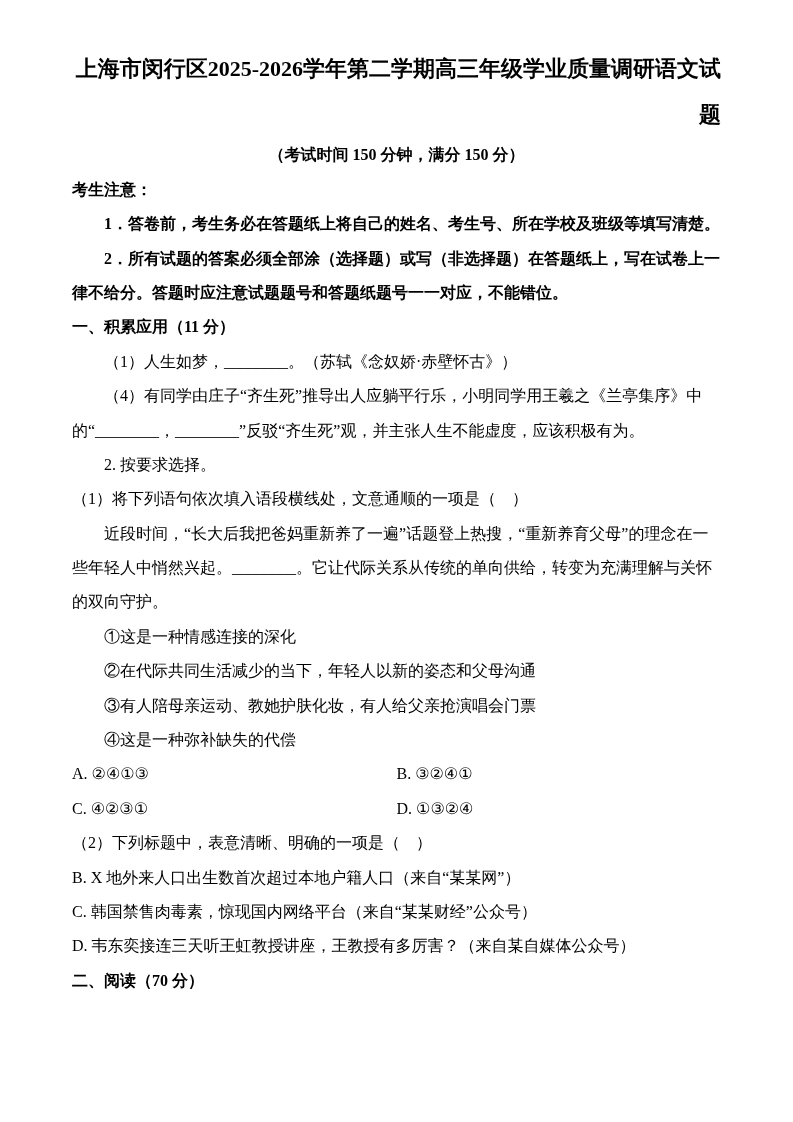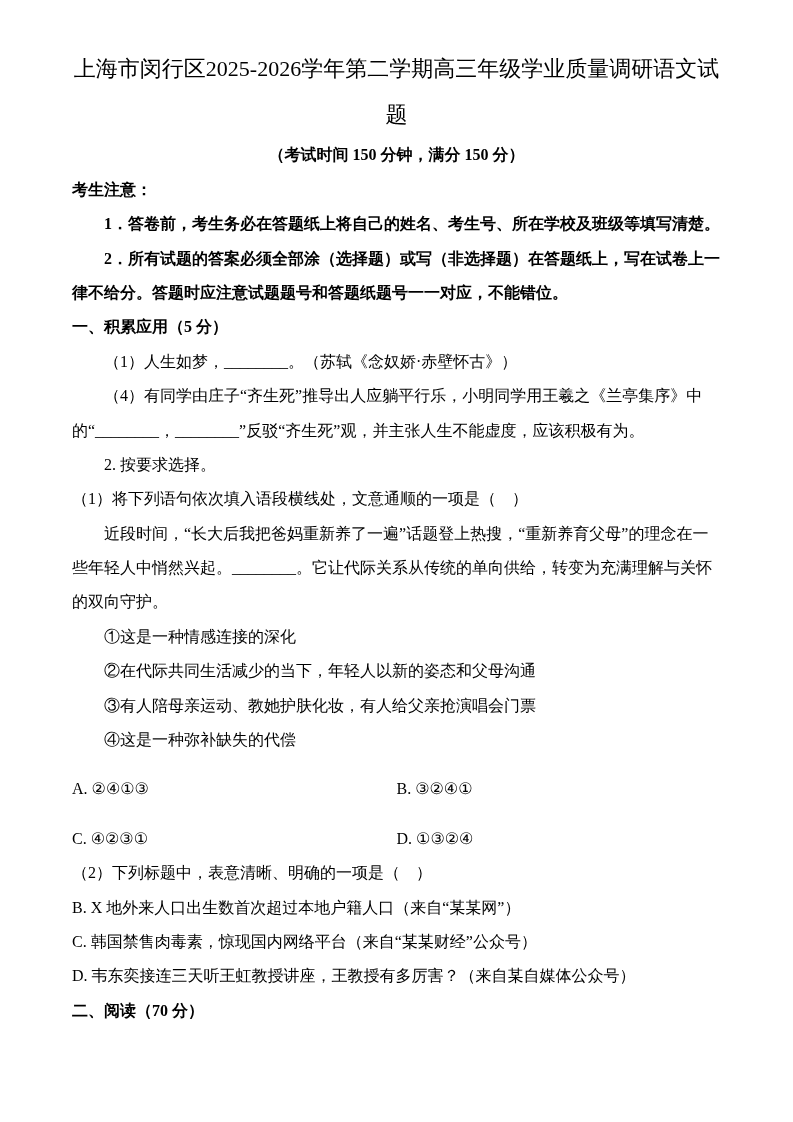--- a/index.html
+++ b/index.html
@@ -13,51 +13,51 @@
     box-sizing: border-box;
     margin: 0 auto;
     background: #ffffff;
     color: #000000;
     padding: 46px 72px 40px 72px;
     font-family: "Liberation Serif", "DejaVu Serif", serif;
     font-size: 16px;
     line-height: 2.15;
   }
   .title {
-    text-align: center;
-    font-weight: 400;
+    text-align: right;
+    font-weight: 700;
     font-size: 22px;
     line-height: 2.1;
   }
   .center-bold {
     text-align: center;
     font-weight: 700;
   }
   .b { font-weight: 700; }
   .indent { text-indent: 2em; }
   .kai { }
   p { margin: 0; }
   .opts-row { display: flex; }
-  .opts-row .opt { width: 50%; margin-top: 15px; }
+  .opts-row .opt { width: 50%; }
 </style>
 </head>
 <body>
 
 <div class="page">
 
   <p class="title">上海市闵行区2025-2026学年第二学期高三年级学业质量调研语文试</p>
   <p class="title">题</p>
 
   <p class="center-bold">（考试时间 150 分钟，满分 150 分）</p>
 
   <p class="b">考生注意：</p>
   <p class="b indent">1．答卷前，考生务必在答题纸上将自己的姓名、考生号、所在学校及班级等填写清楚。</p>
   <p class="b indent">2．所有试题的答案必须全部涂（选择题）或写（非选择题）在答题纸上，写在试卷上一律不给分。答题时应注意试题题号和答题纸题号一一对应，不能错位。</p>
 
-  <p class="b">一、积累应用（5 分）</p>
+  <p class="b">一、积累应用（11 分）</p>
 
   <p class="indent">（1）人生如梦，________。（苏轼《念奴娇·赤壁怀古》）</p>
   <p class="indent">（4）有同学由庄子“齐生死”推导出人应躺平行乐，小明同学用王羲之《兰亭集序》中的“________，________”反驳“齐生死”观，并主张人生不能虚度，应该积极有为。</p>
 
   <p class="indent">2. 按要求选择。</p>
   <p>（1）将下列语句依次填入语段横线处，文意通顺的一项是（　）</p>
   <p class="kai indent">近段时间，“长大后我把爸妈重新养了一遍”话题登上热搜，“重新养育父母”的理念在一些年轻人中悄然兴起。________。它让代际关系从传统的单向供给，转变为充满理解与关怀的双向守护。</p>
 
   <p class="kai indent">①这是一种情感连接的深化</p>
   <p class="kai indent">②在代际共同生活减少的当下，年轻人以新的姿态和父母沟通</p>

